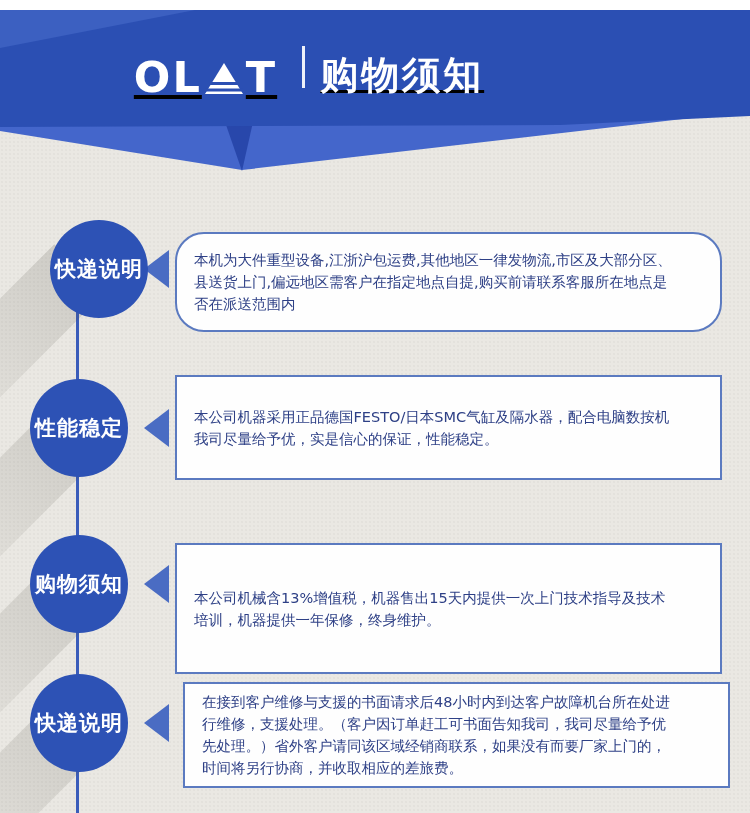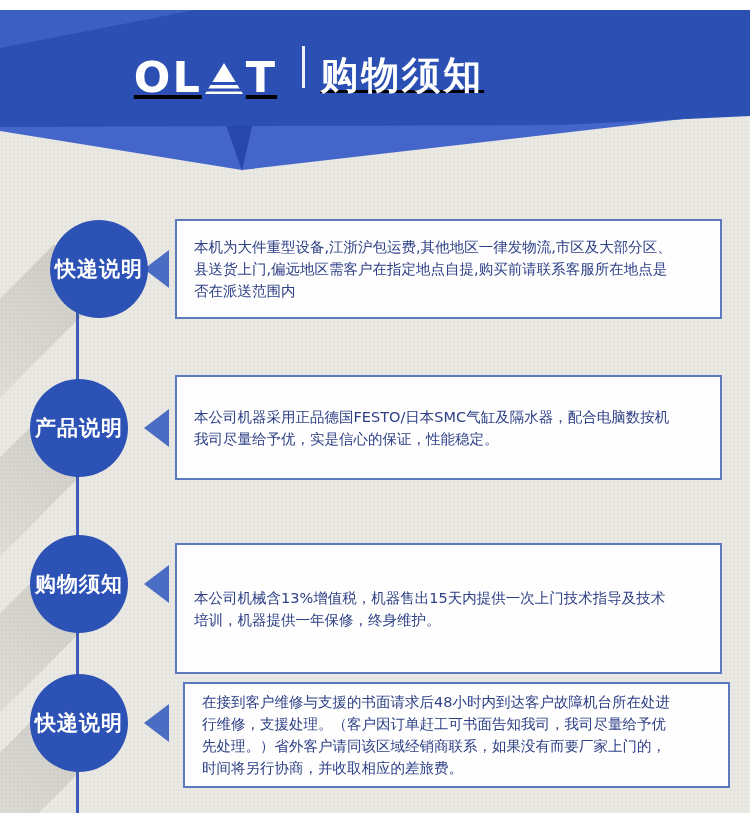--- a/index.html
+++ b/index.html
@@ -59,21 +59,21 @@
     position:absolute;left:175px;width:547px;box-sizing:border-box;
     background:#fefefe;border:2px solid #5b7ac0;z-index:2;
     display:flex;align-items:center;
     padding:0 10px 0 17px;
   }
   .box p{
     margin:0;font-size:14.5px;line-height:22px;color:#2e4086;
     white-space:pre-line;
   }
   
-  .s1 .beam{left:79px;top:234px;} .s1 .circle{top:220px;margin-left:20px;} .s1 .notch{top:250px;} .s1 .box{top:219px;height:100px;}
+  .s1 .beam{left:79px;top:234px;} .s1 .circle{top:220px;margin-left:20px;} .s1 .notch{top:250px;} .s1 .box{top:232px;height:100px;border-radius:29px;}
   .s2 .beam{left:79px;top:393px;} .s2 .circle{top:379px;} .s2 .notch{top:409px;} .s2 .box{top:375px;height:105px;}
   .s3 .beam{left:79px;top:549px;} .s3 .circle{top:535px;} .s3 .notch{top:565px;} .s3 .box{top:543px;height:131px;}
   .s4 .beam{left:79px;top:688px;} .s4 .circle{top:674px;} .s4 .notch{top:704px;} .s4 .box{top:682px;height:106px;margin-left:8px;}
 </style>
 </head>
 <body>
 
 <div class="page">
 
   <svg class="banner-svg" width="750" height="190" viewBox="0 0 750 190">
@@ -106,21 +106,21 @@
     <div class="notch"></div>
     <div class="box">
       <p>本机为大件重型设备,江浙沪包运费,其他地区一律发物流,市区及大部分区、
 县送货上门,偏远地区需客户在指定地点自提,购买前请联系客服所在地点是
 否在派送范围内</p>
     </div>
   </div>
 
   <div class="section s2">
     <div class="beam"></div>
-    <div class="circle">产品说明</div>
+    <div class="circle">性能稳定</div>
     <div class="notch"></div>
     <div class="box">
       <p>本公司机器采用正品德国FESTO/日本SMC气缸及隔水器，配合电脑数按机
 我司尽量给予优，实是信心的保证，性能稳定。</p>
     </div>
   </div>
 
   <div class="section s3">
     <div class="beam"></div>
     <div class="circle">购物须知</div>

